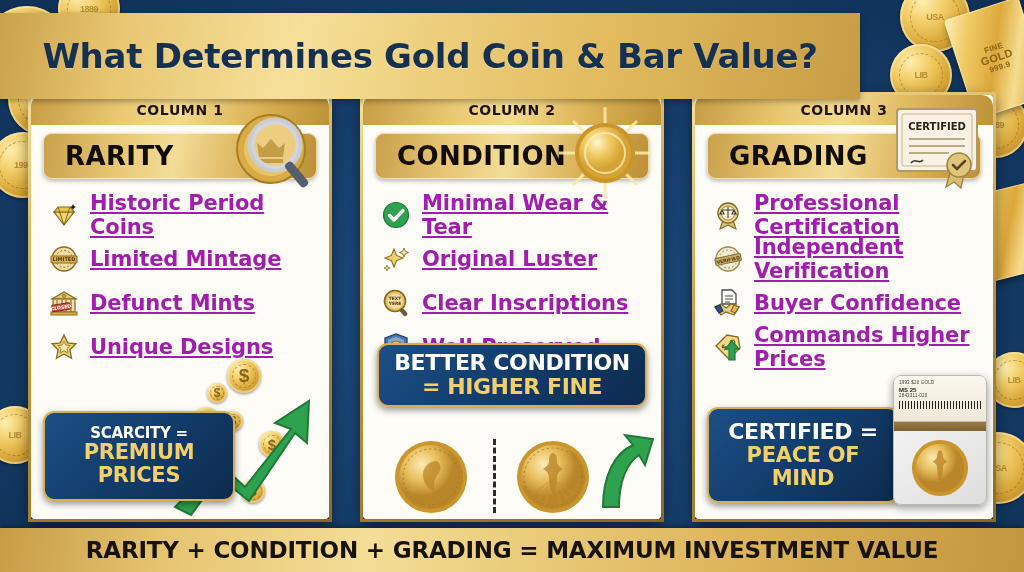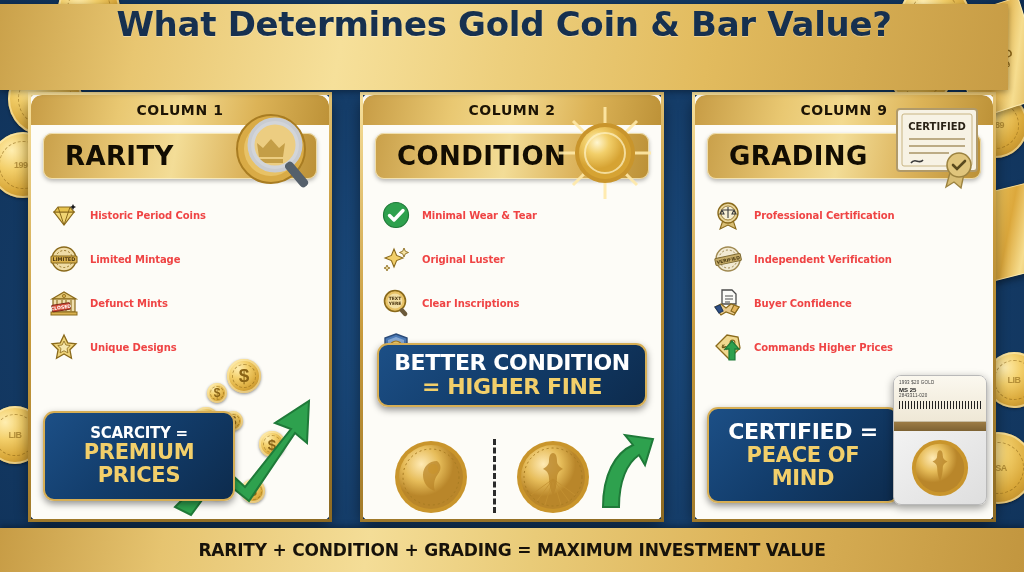--- a/index.html
+++ b/index.html
@@ -26,34 +26,34 @@
   .bar{
     background:linear-gradient(115deg,#fff0b8 0%,#f0ca63 22%,#dca83c 48%,#f6dd8f 68%,#c8932c 100%);
     border-radius:4px;
     box-shadow:0 3px 7px rgba(0,0,0,.4), inset 0 0 0 1px rgba(255,245,205,.6);
     color:#8a6417;font-size:8px;font-weight:bold;text-align:center;
     display:flex;flex-direction:column;align-items:center;justify-content:center;
     line-height:1.05;letter-spacing:.3px;}
   .bar b{font-size:11px;}
 
   
-  .header{position:absolute;left:0;top:4px;width:1008px;height:86px;
+  .header{position:absolute;left:0;top:13px;width:860px;height:86px;
     background:linear-gradient(100deg,#caa14a 0%,#e8c671 14%,#f6e09a 34%,#edcf7d 50%,#e2bb5e 70%,#c79c45 100%);
-    display:flex;align-items:flex-start;justify-content:center;z-index:3;
+    display:flex;align-items:center;justify-content:center;z-index:3;
     box-shadow:0 2px 6px rgba(0,0,0,.35);}
   .header h1{margin:0;font-size:34px;font-weight:bold;color:#16304f;
     letter-spacing:-.3px;text-shadow:0 1px 0 rgba(255,255,255,.35);
     font-family:"DejaVu Sans",sans-serif;}
 
   
   .footer{position:absolute;left:0;bottom:0;width:1024px;height:44px;
     background:linear-gradient(100deg,#c79c45 0%,#e6c470 16%,#f4dd97 36%,#e9cb78 52%,#ddb45a 72%,#c2963f 100%);
     display:flex;align-items:center;justify-content:center;z-index:3;
     box-shadow:0 -2px 6px rgba(0,0,0,.35);}
-  .footer span{font-size:17px;font-weight:bold;color:#17120a;letter-spacing:-.2px;
+  .footer span{font-size:23px;font-weight:bold;color:#17120a;letter-spacing:-.2px;
     font-family:"DejaVu Sans",sans-serif;}
 
   
   .cols{position:absolute;left:0;top:92px;width:1024px;height:428px;
     display:flex;justify-content:center;gap:28px;z-index:2;}
   .card{position:relative;width:298px;height:424px;border-radius:14px;
     background:#fdfcf7;overflow:hidden;
     border:3px solid;
     border-image:linear-gradient(160deg,#f7e09c,#c79a3c 45%,#8d6a22 100%) 1;
     box-shadow:0 5px 14px rgba(0,0,0,.42);}
@@ -65,22 +65,22 @@
     font-family:"DejaVu Sans",sans-serif;}
   .pill{margin:8px 12px 0 12px;height:46px;border-radius:9px;
     background:linear-gradient(100deg,#c9a04a,#e8c775 28%,#f3dd97 48%,#dbb25a 74%,#bb9036);
     box-shadow:0 2px 4px rgba(0,0,0,.28), inset 0 0 0 1px rgba(255,248,214,.7);
     display:flex;align-items:center;padding-left:22px;}
   .pill span{font-size:26px;font-weight:bold;color:#120d02;letter-spacing:.4px;
     font-family:"DejaVu Sans",sans-serif;text-align:center;}
 
   .list{margin:14px 0 0 0;padding:0 10px 0 18px;list-style:none;}
   .list li{display:flex;align-items:center;gap:11px;height:44px;}
-  .list .lab{font-size:10px;font-weight:bold;color:#ef4444;letter-spacing:-.1px;
-    font-family:"DejaVu Sans",sans-serif;}
+  .list .lab{font-size:21px;font-weight:bold;color:#a21caf;letter-spacing:-.1px;
+    font-family:"DejaVu Sans",sans-serif;text-decoration:underline;}
   .ico{width:30px;height:30px;flex:0 0 30px;position:relative;}
 
   
   .banner{position:absolute;border-radius:11px;
     background:linear-gradient(135deg,#1c4f86 0%,#123c6a 50%,#0d2b4d 100%);
     border:2px solid #d6ae55;
     box-shadow:0 3px 7px rgba(0,0,0,.42);
     display:flex;flex-direction:column;align-items:center;justify-content:center;
     text-align:center;line-height:1.08;z-index:4;}
   .banner .w{color:#ffffff;font-weight:bold;font-family:"DejaVu Sans",sans-serif;}
@@ -365,21 +365,21 @@
         </div>
         <svg class="arrow-up" viewBox="0 0 70 90" width="70" height="90" style="right:2px;bottom:6px;">
           <path d="M14 84 C14 52 26 30 44 22 L36 12 L64 16 L56 42 L50 32 C38 40 30 58 30 84 Z" fill="#2ea14e" stroke="#1f7a39" stroke-width="2"></path>
         </svg>
       </div>
     </div>
 
     <div class="card">
       <div class="card-inner">
         <div class="card-top">
-          <span>COLUMN 9</span>
+          <span>COLUMN 3</span>
         </div>
         <div class="pill">
           <span>GRADING</span>
         </div>
 
         <div class="hero" style="right:4px;top:8px;width:98px;height:94px;">
           <svg viewBox="0 0 98 94" width="98" height="94">
             <rect x="6" y="6" width="80" height="62" rx="3" fill="#f7f2e4" stroke="#b09a6a" stroke-width="2"></rect>
             <rect x="11" y="11" width="70" height="52" rx="2" fill="none" stroke="#c8b482" stroke-width="1"></rect>
             <text x="46" y="27" font-size="10" font-family="DejaVu Sans" font-weight="bold" fill="#2a2216" text-anchor="middle">CERTIFIED</text>

